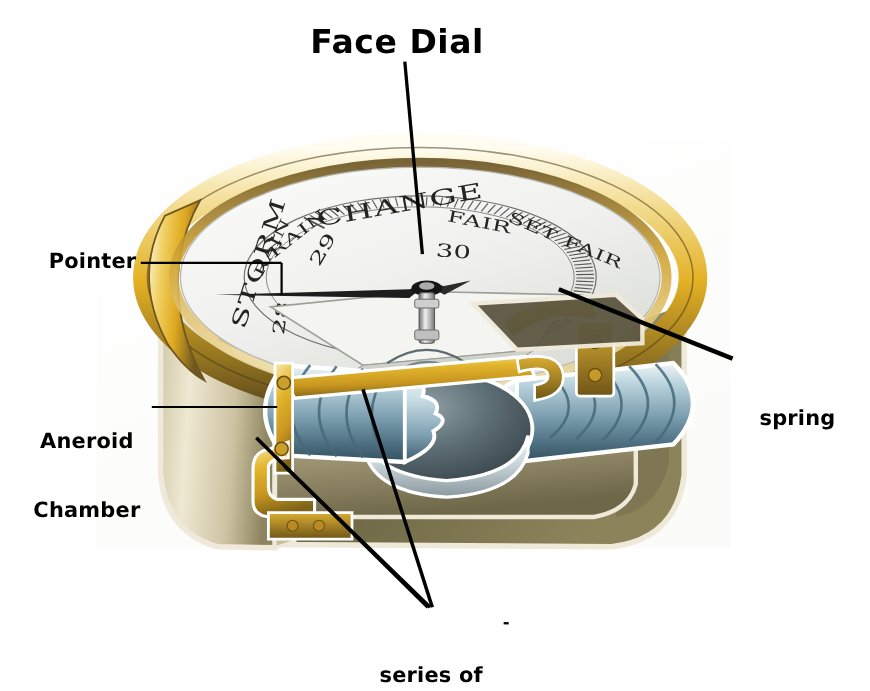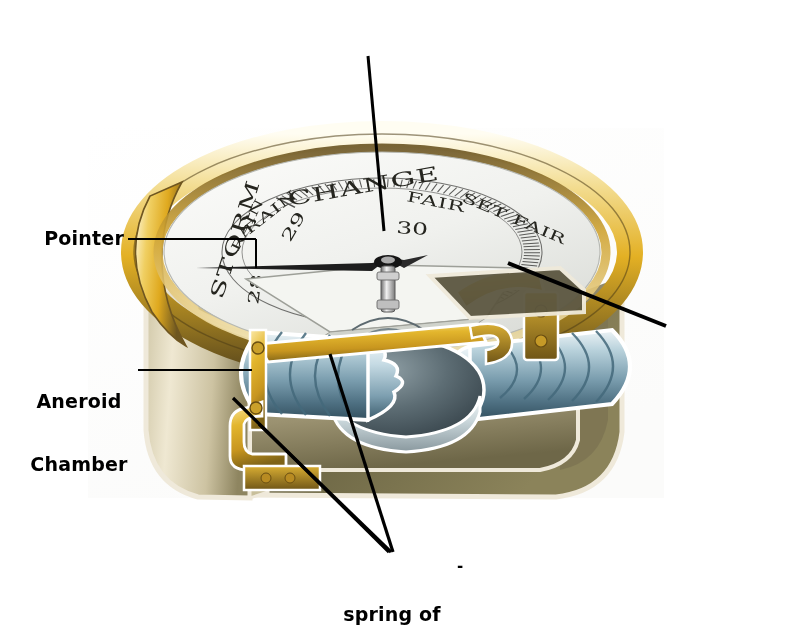--- a/index.html
+++ b/index.html
@@ -429,30 +429,32 @@
       <line x1="138" y1="370" x2="252" y2="370" stroke-width="2"></line>
 
       <line x1="508" y1="263" x2="666" y2="326" stroke-width="4"></line>
 
       <line x1="233" y1="398" x2="389" y2="552" stroke-width="3.2"></line>
       <line x1="259" y1="424" x2="391" y2="552" stroke-width="3.2"></line>
       <line x1="330" y1="354" x2="393" y2="552" stroke-width="3.2"></line>
     </g>
   </svg>
 
+  <div class="lbl lbl-title" style="left:0; top:22px; width:722px; text-align:center;">Face Dial</div>
 
   <div class="lbl lbl-side lbl-ctr" style="left:20px; top:348px; width:118px;">
     <div>Aneroid</div>
     <div>Chamber</div>
   </div>
 
   <div class="lbl lbl-side lbl-rt" style="left:0; top:228px; width:124px;">Pointer</div>
 
   <div class="lbl lbl-side lbl-ctr" style="left:664px; top:327px; width:122px;">
+    <div>spring</div>
   </div>
 
   <div class="lbl lbl-side lbl-ctr" style="left:327px; top:561px; width:130px;">
-    <div>spring of</div>
+    <div>series of</div>
     
   </div>
   <div class="lbl" style="left:457px; top:558px; font-size:15px;">-</div>
 
 </div>
 
 </body></html>

